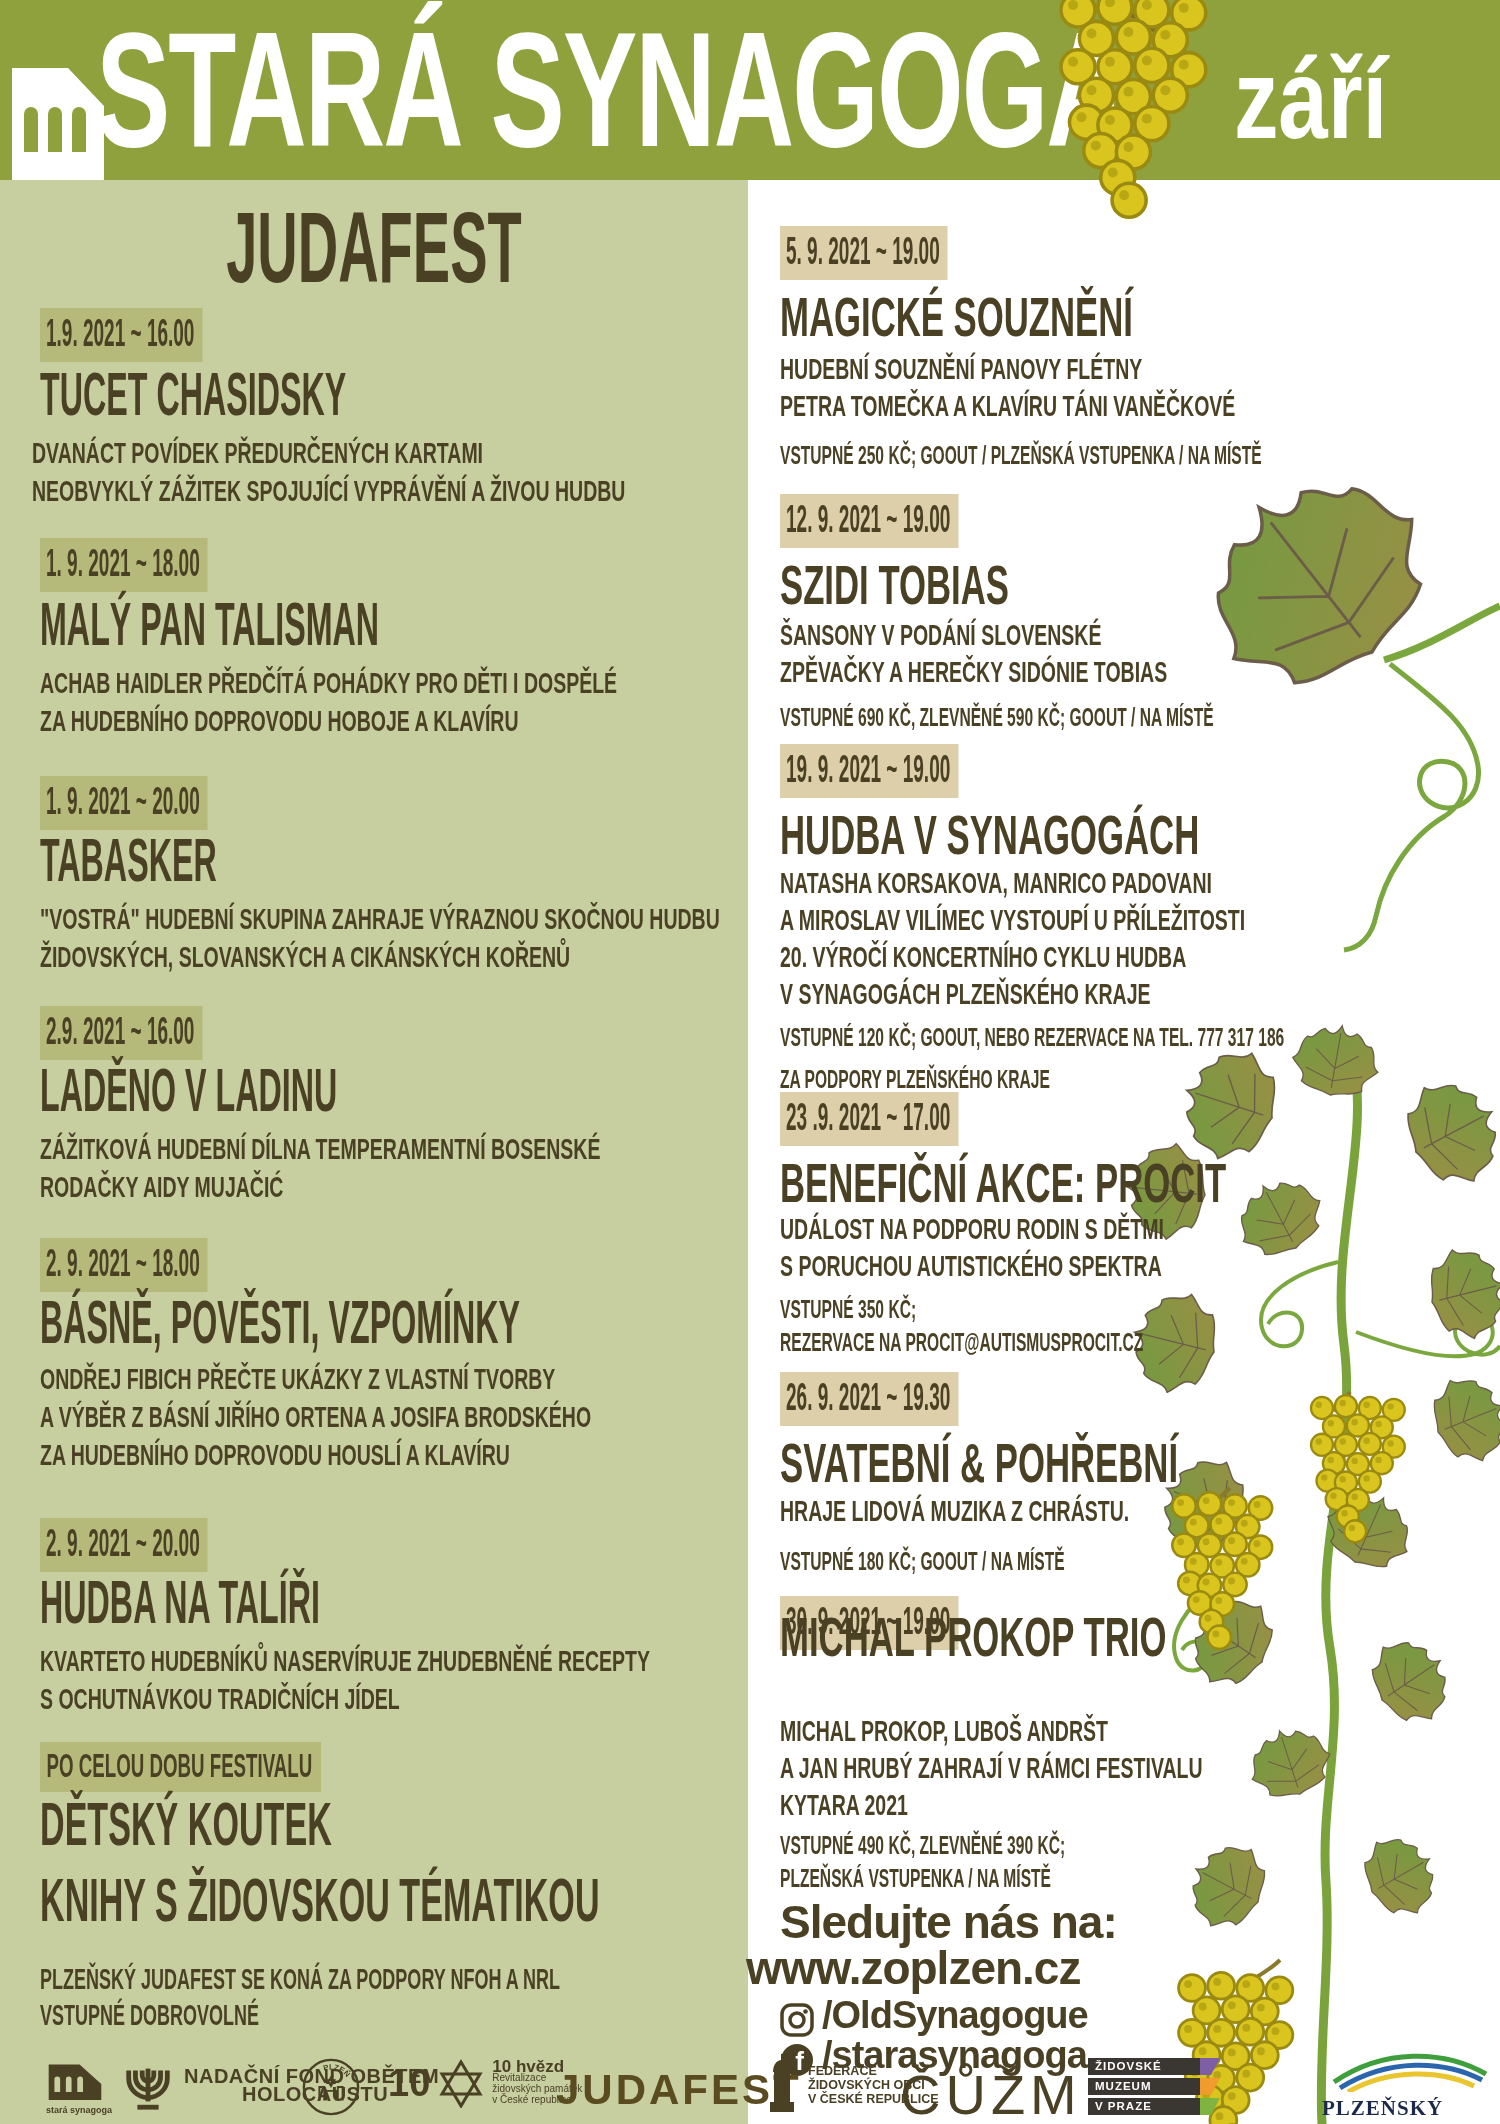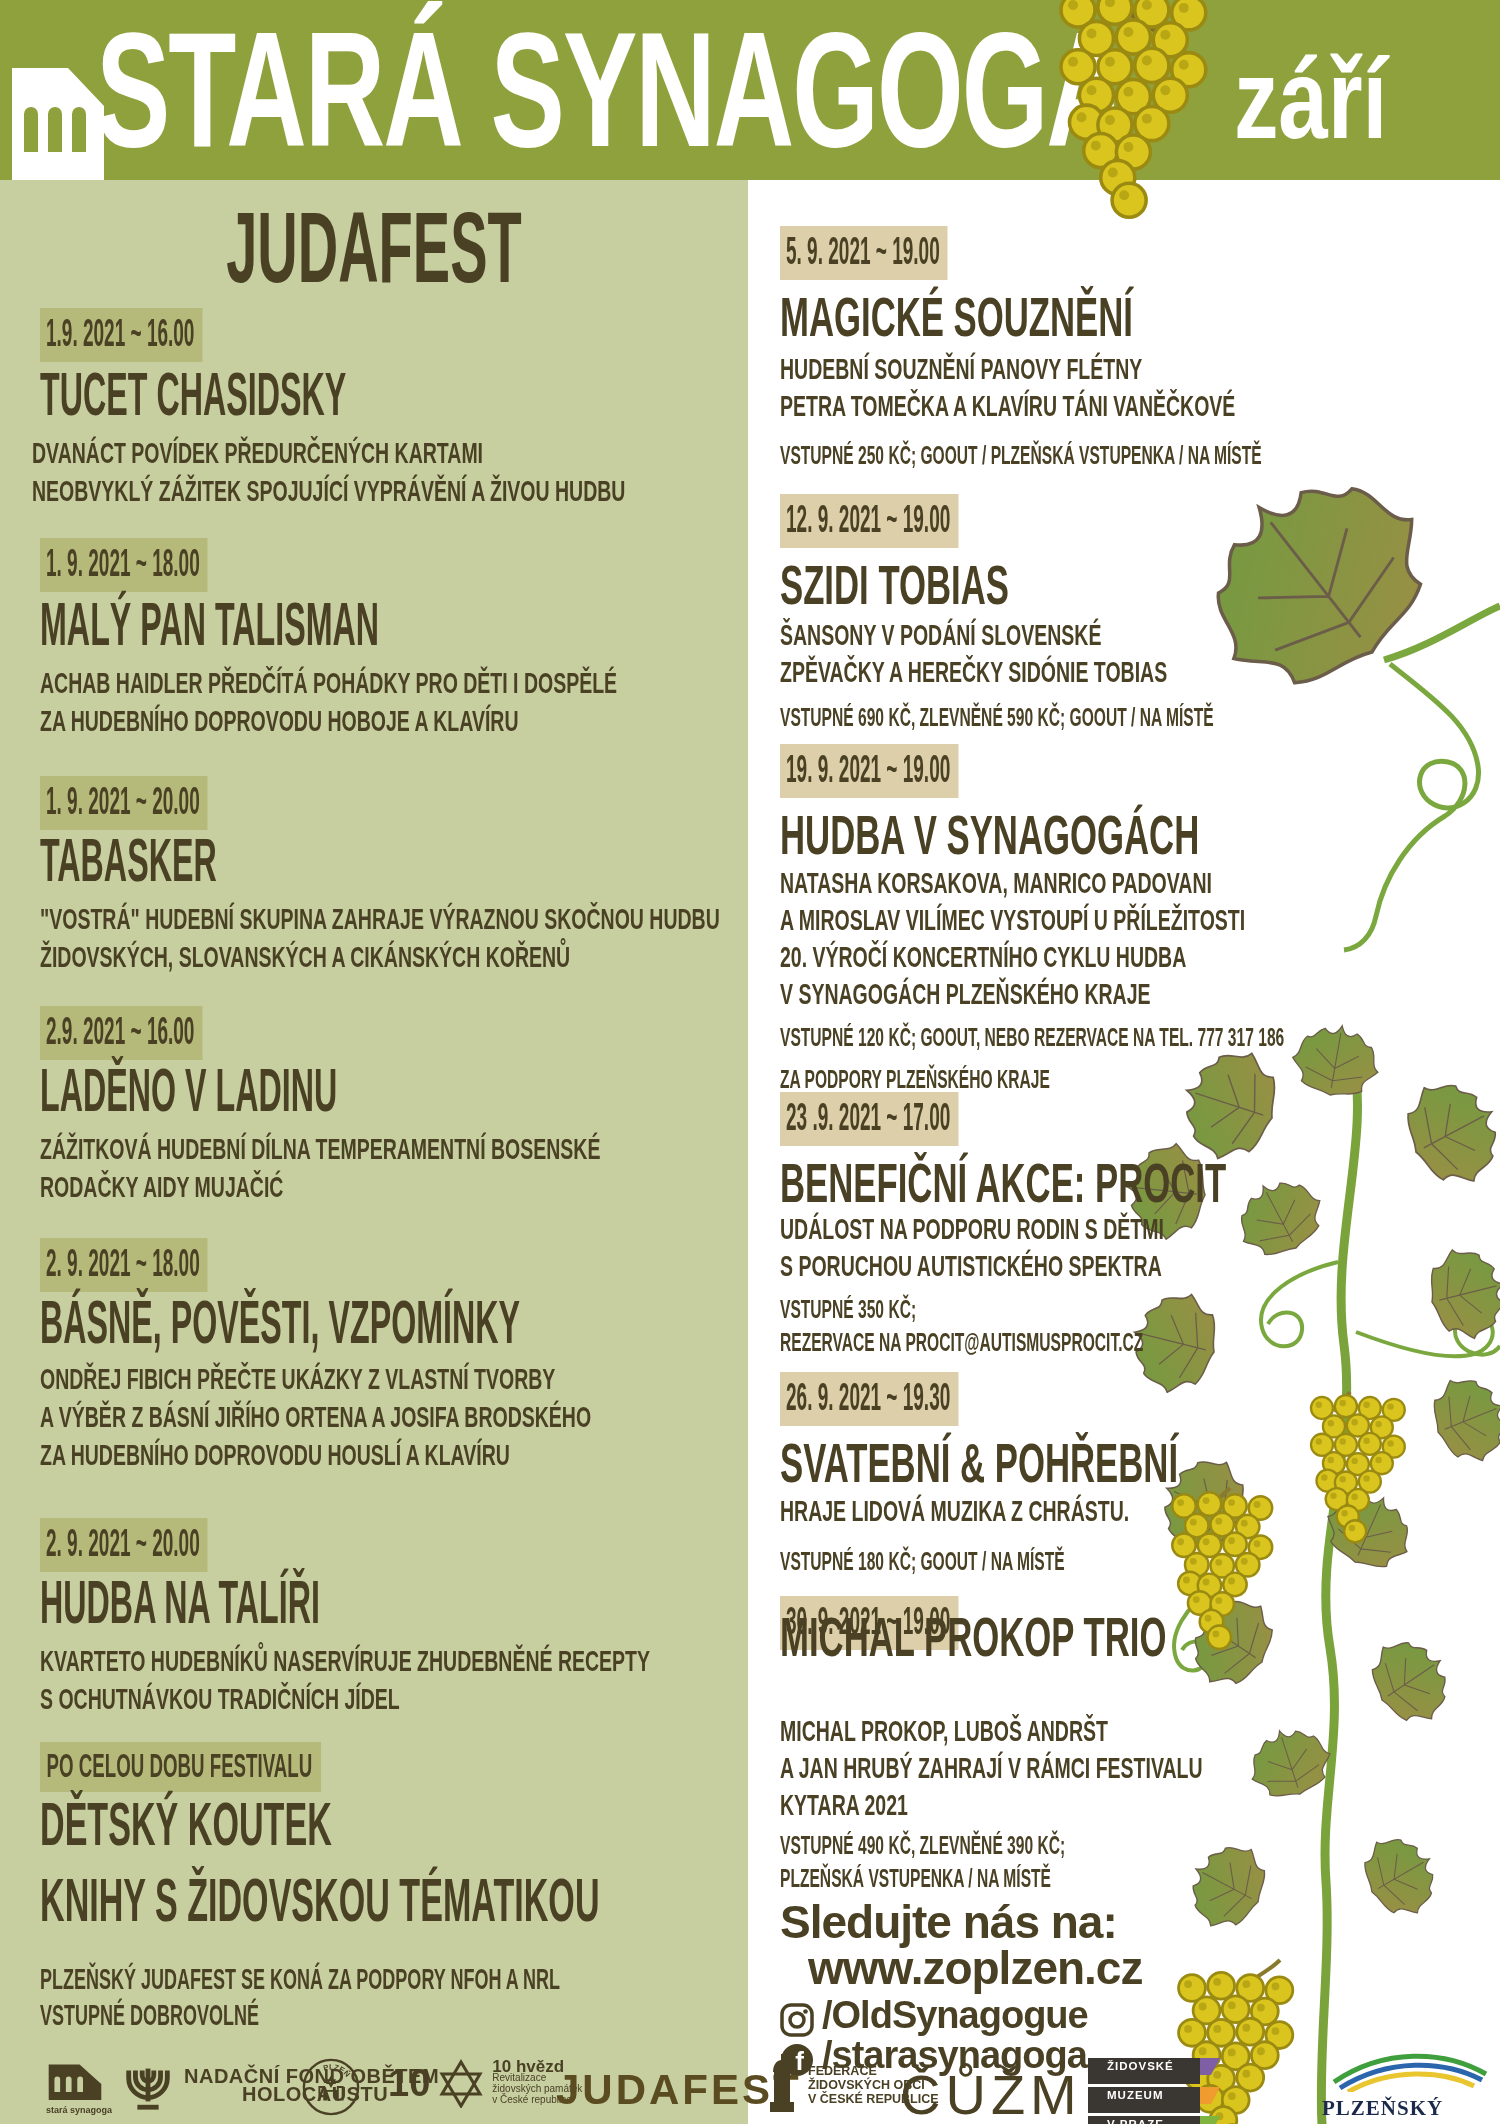--- a/index.html
+++ b/index.html
@@ -33,22 +33,22 @@
   .lgrow{display:flex;align-items:center;gap:8px}
   .nfoh-t{font-size:20px;font-weight:700;letter-spacing:.5px;line-height:18px}
   .nfoh-t .l2{margin-left:58px}
   .ten-t{font-size:10px;line-height:11px}
   .ten-t .b{font-size:17px;font-weight:700}
   .jf{font-size:42px;font-weight:700;letter-spacing:3px;color:#5a4b20;transform:scaleY(1.15)}
   .fzo-t{font-size:12.5px;font-weight:700;line-height:14px}
   .cuzm{font-size:56px;letter-spacing:5px;color:#4a4125}
   .zmp{display:flex;flex-direction:column;gap:3px}
   .zmp-row{display:flex}
-  .zmp-bar{width:112px;height:26px;background:#3a3631;color:#fff;font-size:11.5px;font-weight:700;
-    letter-spacing:1px;line-height:17px;padding-left:19px}
+  .zmp-bar{width:112px;height:17px;background:#3a3631;color:#fff;font-size:11.5px;font-weight:700;
+    letter-spacing:1px;line-height:17px;padding-left:7px}
   .zmp-tip{width:20px;height:17px;clip-path:polygon(0 0,100% 0,55% 100%,0 100%)}
   .ssc{font-size:9px;font-weight:700;text-align:center;margin-top:1px}
 </style>
 </head>
 <body>
 
 <div id="poster">
 
   <div class="hdr">
     <svg width="100" height="150" viewBox="0 0 100 150" style="position:absolute;left:8px;bottom:0">
@@ -241,21 +241,21 @@
     <div class="dliner"><span class="ds cond">MICHAL PROKOP, LUBOŠ ANDRŠT</span></div>
     <div class="dliner"><span class="ds cond">A JAN HRUBÝ ZAHRAJÍ V RÁMCI FESTIVALU</span></div>
     <div class="dliner"><span class="ds cond">KYTARA 2021</span></div>
   </div>
   <div class="abs" style="left:780px;top:1830px">
     <div class="prline"><span class="pr cond">VSTUPNÉ 490 KČ, ZLEVNĚNÉ 390 KČ;</span></div>
     <div class="prline"><span class="pr cond">PLZEŇSKÁ VSTUPENKA / NA MÍSTĚ</span></div>
   </div>
 
   <div class="abs follow1" style="left:780px;top:1898px">Sledujte nás na:</div>
-  <div class="abs follow1" style="left:808px;top:1944px">www.zoplzen.cz</div>
+  <div class="abs follow1" style="left:746px;top:1944px">www.zoplzen.cz</div>
   <div class="abs social" style="left:780px;top:1994px">
     <svg width="34" height="34" viewBox="0 0 34 34">
       <rect x="2" y="2" width="30" height="30" rx="9" fill="none" stroke="#4a4125" stroke-width="3.5"></rect>
       <circle cx="17" cy="17" r="7" fill="none" stroke="#4a4125" stroke-width="3.5"></circle>
       <circle cx="25.5" cy="8.5" r="2.3" fill="#4a4125"></circle>
     </svg>
     <span>/OldSynagogue</span>
   </div>
   <div class="abs social" style="left:780px;top:2034px">
     <svg width="34" height="34" viewBox="0 0 34 34">

